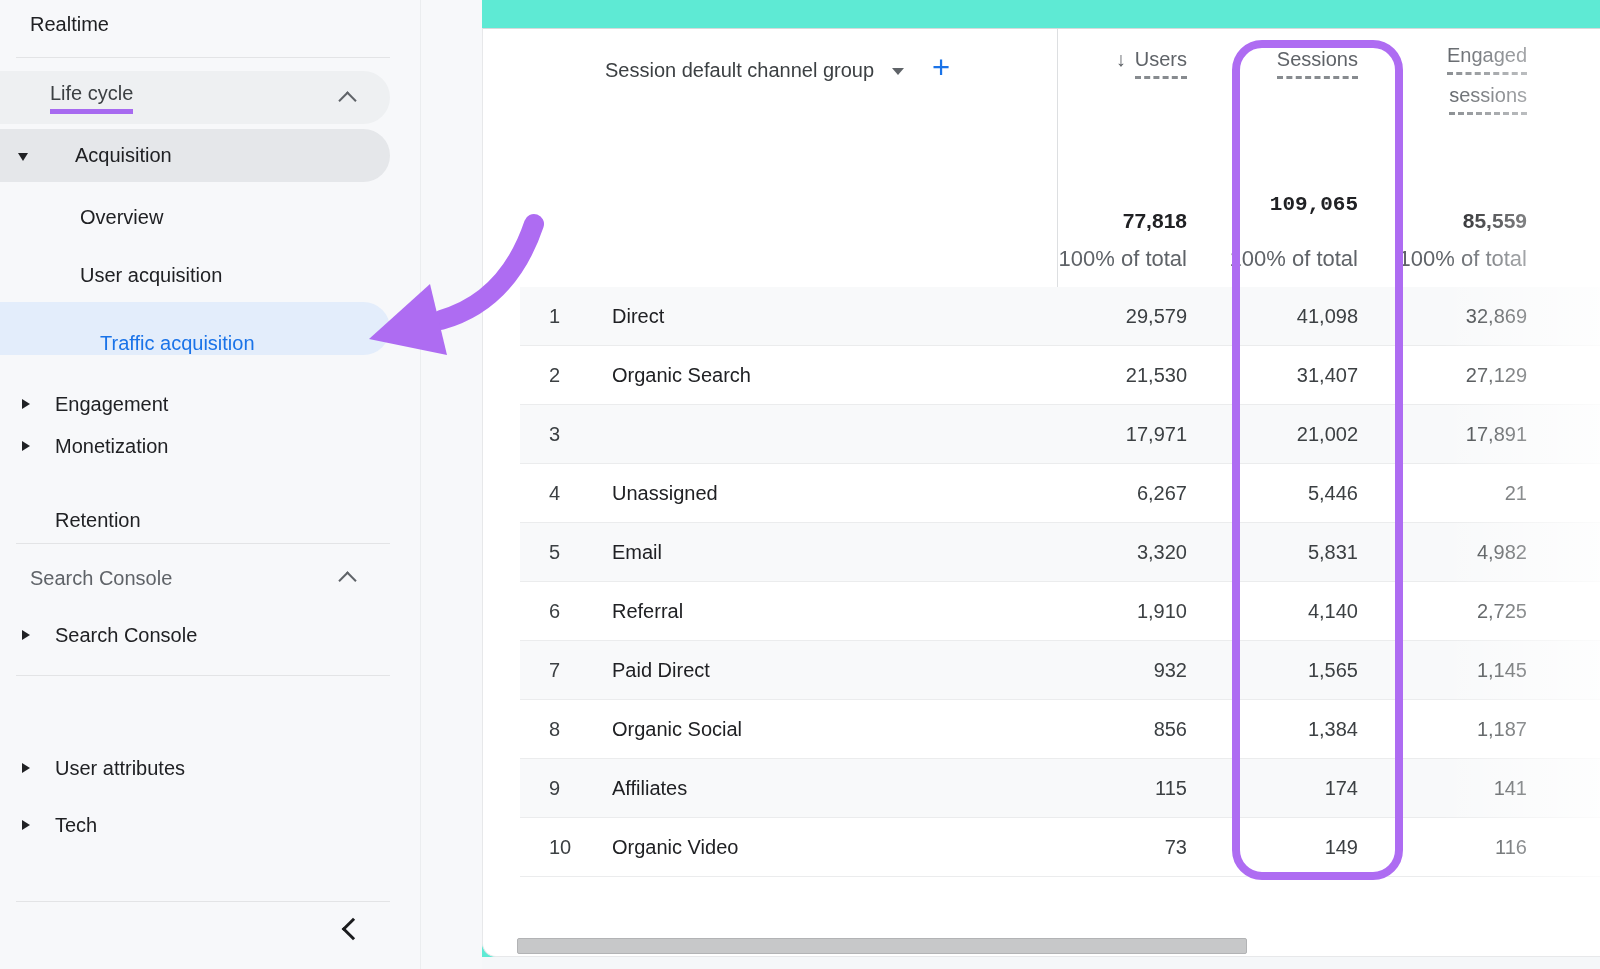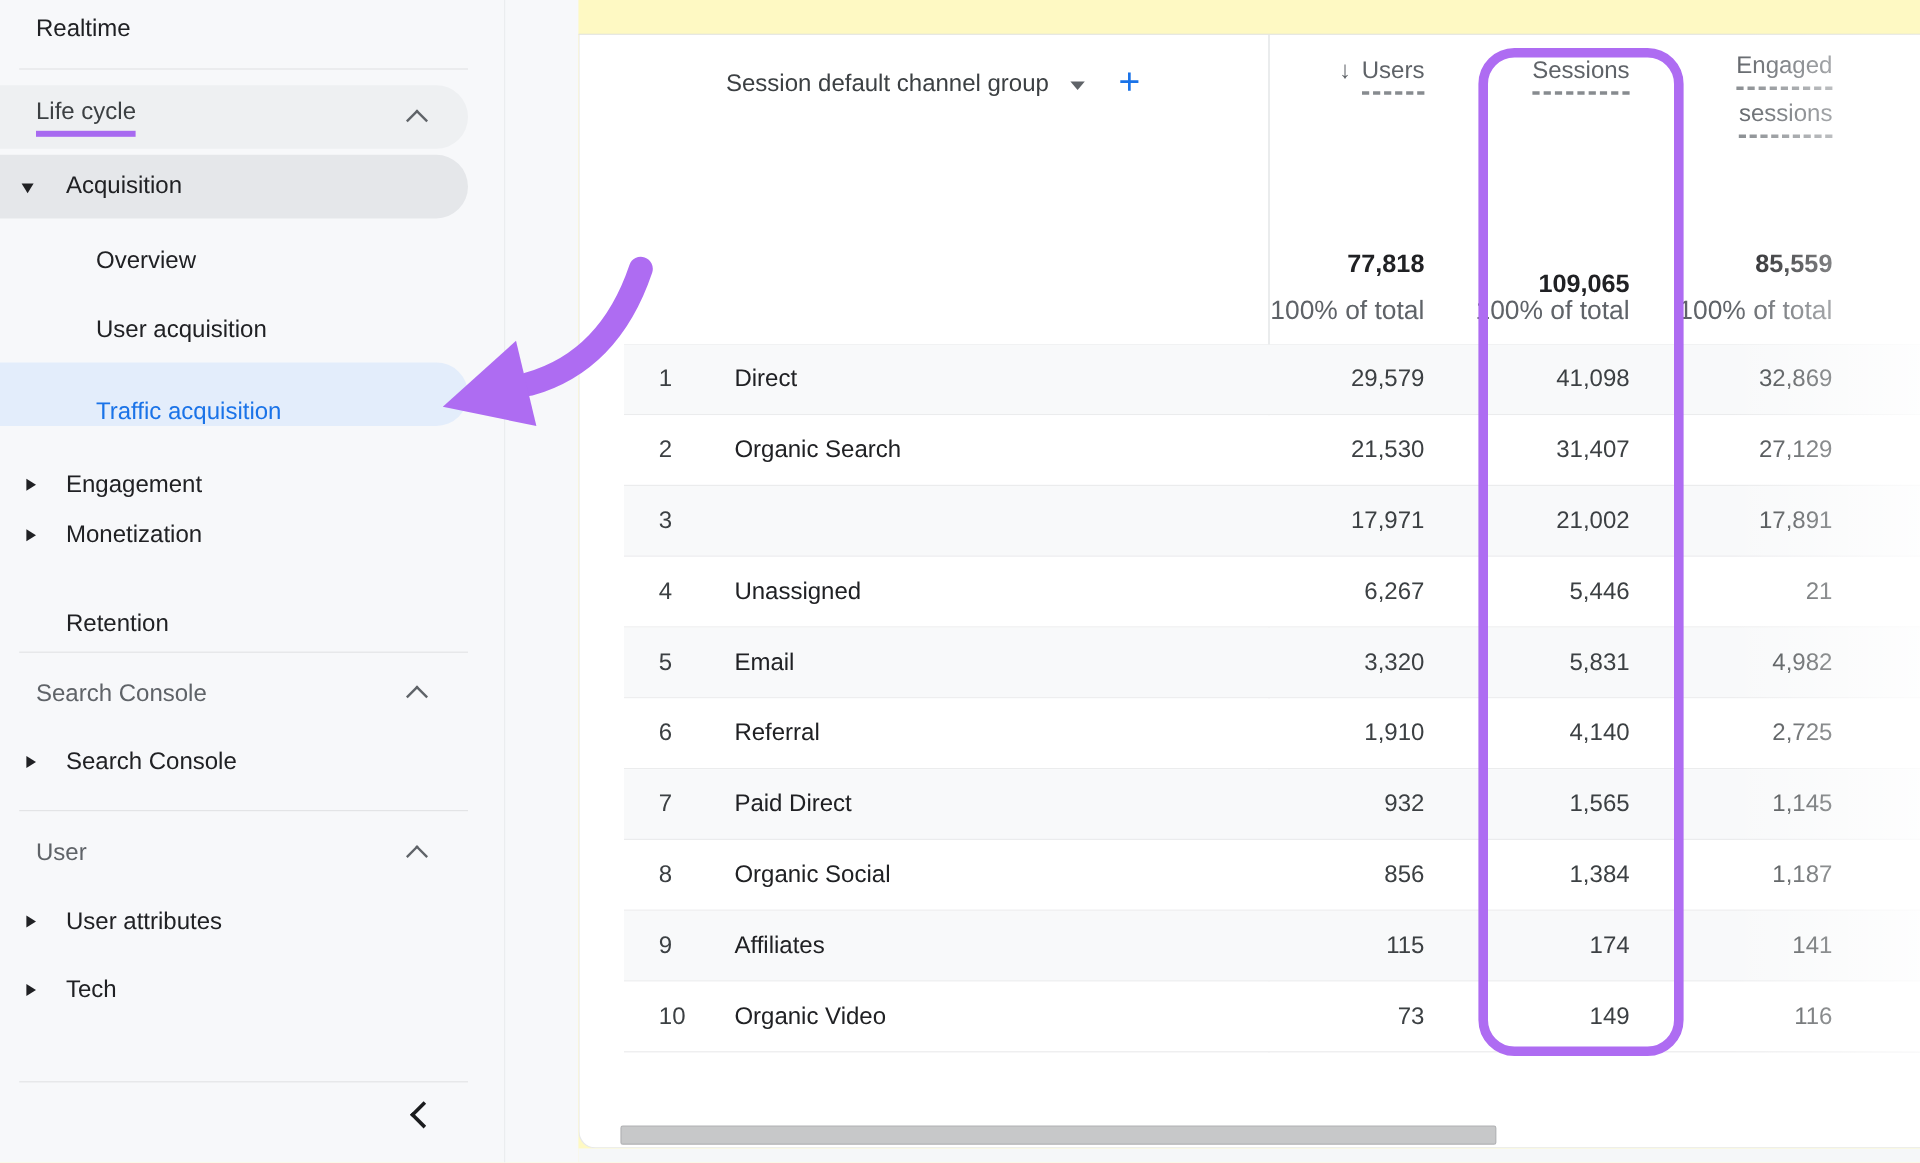--- a/index.html
+++ b/index.html
@@ -1,27 +1,27 @@
 <!DOCTYPE html>
 <html><head>
 <meta charset="utf-8">
 <style>
   * { margin:0; padding:0; box-sizing:border-box; }
   html,body { background:#fff; }
   body { font-family:"Liberation Sans", sans-serif; color:#202124; }
-  .stage { position:relative; width:1600px; height:969px; overflow:hidden; background:#fef9c3; }
+  .stage { position:relative; width:1600px; height:969px; overflow:hidden; background:#5eead4; }
 
   
   .sidebar { position:absolute; left:0; top:0; width:482px; height:969px; background:#f7f8fa; }
   .sidebar-edge { position:absolute; left:420px; top:0; width:1px; height:969px; background:#ebedef; }
   .nav-row { position:absolute; left:0; width:390px; display:flex; align-items:center; }
   .nav-label { font-size:20px; color:#202124; white-space:nowrap; }
   .sec-label { font-size:20px; color:#5f6368; white-space:nowrap; }
   .divider { position:absolute; left:16px; width:374px; height:1px; background:#e3e4e6; }
-  .pill { border-radius:0 27px 27px 0; }
+  .pill { border-radius:0 27px 27px 0;padding-left:20px; }
   .chev-up { width:13px; height:13px; border-top:2.5px solid #5f6368; border-right:2.5px solid #5f6368;
              transform:rotate(-45deg); position:absolute; right:36px; top:50%; margin-top:-4px; }
   .tri-right { width:0; height:0; border-left:8px solid #202124; border-top:5px solid transparent;
                border-bottom:5px solid transparent; position:absolute; left:22px; top:50%; margin-top:-5px; }
   .tri-down { width:0; height:0; border-top:8px solid #202124; border-left:5px solid transparent;
               border-right:5px solid transparent; position:absolute; left:18px; top:50%; margin-top:-3px; }
   .uline-purple { border-bottom:5px solid #a76af0; padding-bottom:4px; }
   .chev-left { width:16px; height:16px; border-left:3.5px solid #1b1c1e; border-bottom:3.5px solid #1b1c1e;
                transform:rotate(45deg); }
 
@@ -126,24 +126,20 @@
       <span class="chev-up"></span>
     </div>
 
     <div class="nav-row" style="top:613px; height:44px;">
       <span class="tri-right"></span>
       <span class="nav-label" style="margin-left:55px;">Search Console</span>
     </div>
 
     <div class="divider" style="top:675px;"></div>
 
-    <div class="nav-row" style="top:689px; height:44px;">
-      <span class="sec-label" style="margin-left:30px;">User</span>
-      <span class="chev-up"></span>
-    </div>
 
     <div class="nav-row" style="top:746px; height:44px;">
       <span class="tri-right"></span>
       <span class="nav-label" style="margin-left:55px;">User attributes</span>
     </div>
 
     <div class="nav-row" style="top:803px; height:44px;">
       <span class="tri-right"></span>
       <span class="nav-label" style="margin-left:55px;">Tech</span>
     </div>
@@ -172,21 +168,21 @@
   </div>
 
   <div class="colhead" style="left:1330px; width:197px; top:44px;">
     <div><span class="dashed">Engaged</span></div>
     <div class="line2"><span class="dashed">sessions</span></div>
   </div>
 
   <div class="total-num" style="left:987px; width:200px; top:209px;">77,818</div>
   <div class="total-sub" style="left:987px; width:200px; top:246px;">100% of total</div>
 
-  <div class="total-num" style="left:1158px; width:200px; top:225px;">109,065</div>
+  <div class="total-num" style="left:1158px; width:200px; top:193px;font-family:Liberation Mono, monospace;">109,065</div>
   <div class="total-sub" style="left:1158px; width:200px; top:246px;">100% of total</div>
 
   <div class="total-num" style="left:1327px; width:200px; top:209px;">85,559</div>
   <div class="total-sub" style="left:1327px; width:200px; top:246px;">100% of total</div>
 
   <div class="vsep"></div>
   <div class="head-border"></div>
 
   <div class="rows">
     <div class="trow stripe">

